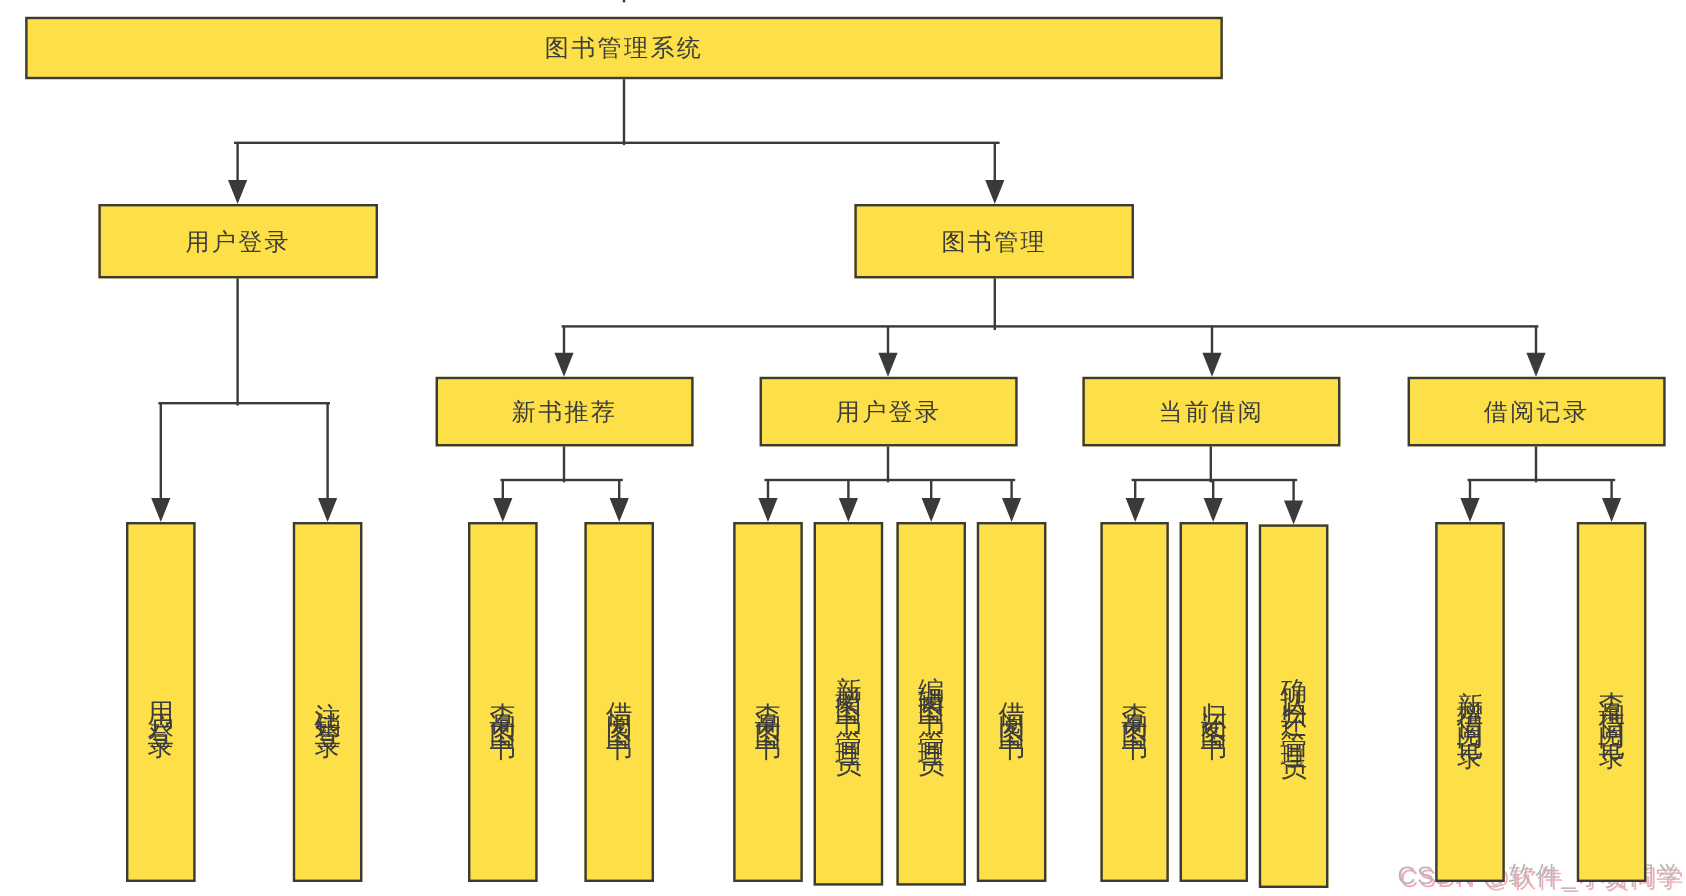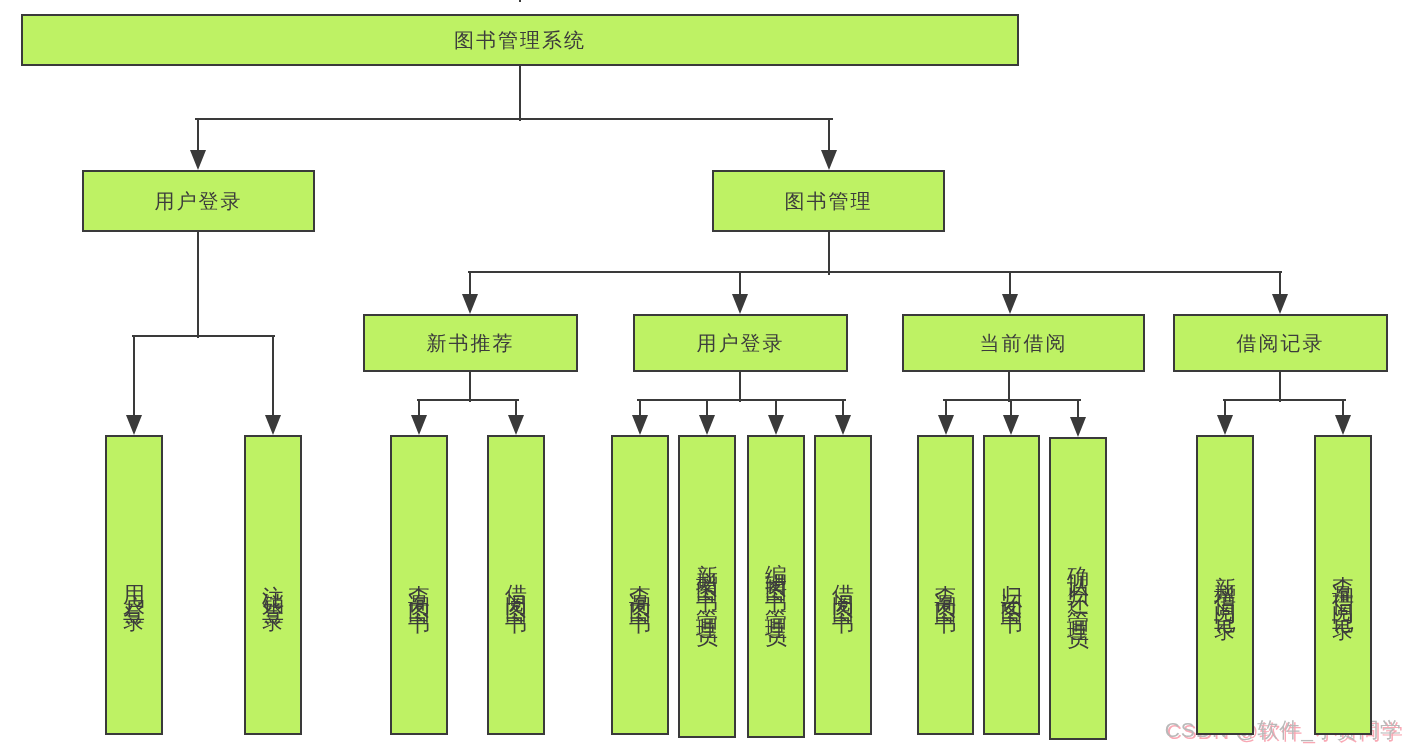--- a/index.html
+++ b/index.html
@@ -14,21 +14,21 @@
   #stage {
     position: relative;
     width: 1405px;
     height: 747px;
     background: #ffffff;
   }
   .node {
     position: absolute;
     box-sizing: border-box;
     border: 2.5px solid #3a3a3a;
-    background: #bef264;
+    background: #fde047;
     display: flex;
     align-items: center;
     justify-content: center;
   }
   .node .lbl {
     color: #3c3c3c;
   }
   .node.h .lbl {
     font-size: 20px;
     letter-spacing: 2px;
@@ -78,21 +78,21 @@
     </div>
     <div class="node h" style="left: 712px; top: 170px; width: 233px; height: 62px;">
       <span class="lbl">图书管理</span>
     </div>
     <div class="node h" style="left: 363px; top: 314px; width: 215px; height: 58px;">
       <span class="lbl">新书推荐</span>
     </div>
     <div class="node h" style="left: 633px; top: 314px; width: 215px; height: 58px;">
       <span class="lbl">用户登录</span>
     </div>
-    <div class="node h" style="left: 902px; top: 314px; width: 243px; height: 58px;">
+    <div class="node h" style="left: 902px; top: 314px; width: 215px; height: 58px;">
       <span class="lbl">当前借阅</span>
     </div>
     <div class="node h" style="left: 1173px; top: 314px; width: 215px; height: 58px;">
       <span class="lbl">借阅记录</span>
     </div>
     <div class="node v" style="left: 105px; top: 435px; width: 58px; height: 300px;">
       <span class="lbl">用户登录</span>
     </div>
     <div class="node v" style="left: 244px; top: 435px; width: 58px; height: 300px;">
       <span class="lbl">注销登录</span>

